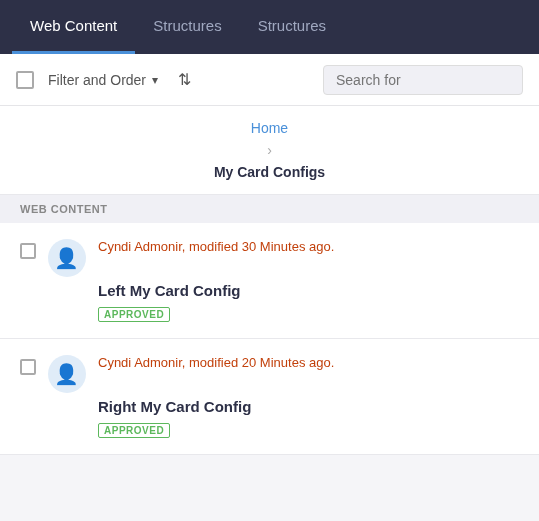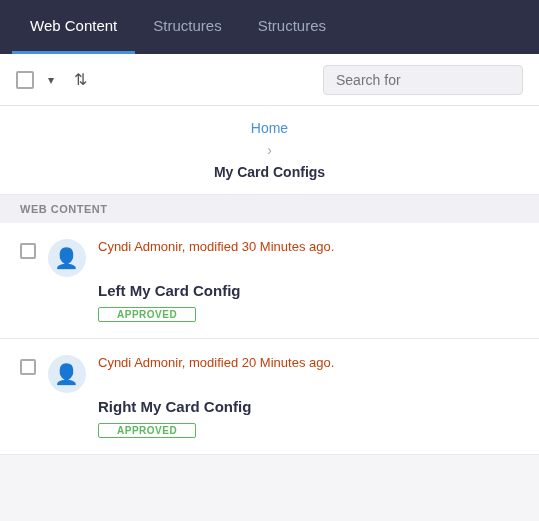--- a/index.html
+++ b/index.html
@@ -178,39 +178,40 @@
       font-weight: 700;
       margin-bottom: 5px;
       margin-top: 28px;
     }
     .status-badge {
       display: inline-block;
       border: 1px solid #5cb85c;
       color: #5cb85c;
       font-size: 10px;
       font-weight: 700;
-      padding: 1px 18px;
+      padding: 1px 5px;
       border-radius: 2px;
       letter-spacing: 0.5px;
     }
   </style>
 </head>
 <body>
 
 <nav>
   <div class="top-nav">
     <a class="top-nav-item active">Web Content</a>
     <a class="top-nav-item">Structures</a>
     <a class="top-nav-item">Structures</a>
   </div>
 </nav>
 
 <div class="toolbar">
   <div class="toolbar-checkbox"></div>
   <button class="filter-btn">
+    <span>Filter and Order</span>
     <span class="chevron">▾</span>
   </button>
   <button class="sort-btn">
     <span>⇅</span>
   </button>
   <input class="search-box" type="text" placeholder="Search for" style="">
 </div>
 
 <div class="breadcrumb-bar">
   <span class="breadcrumb-home">Home</span>

